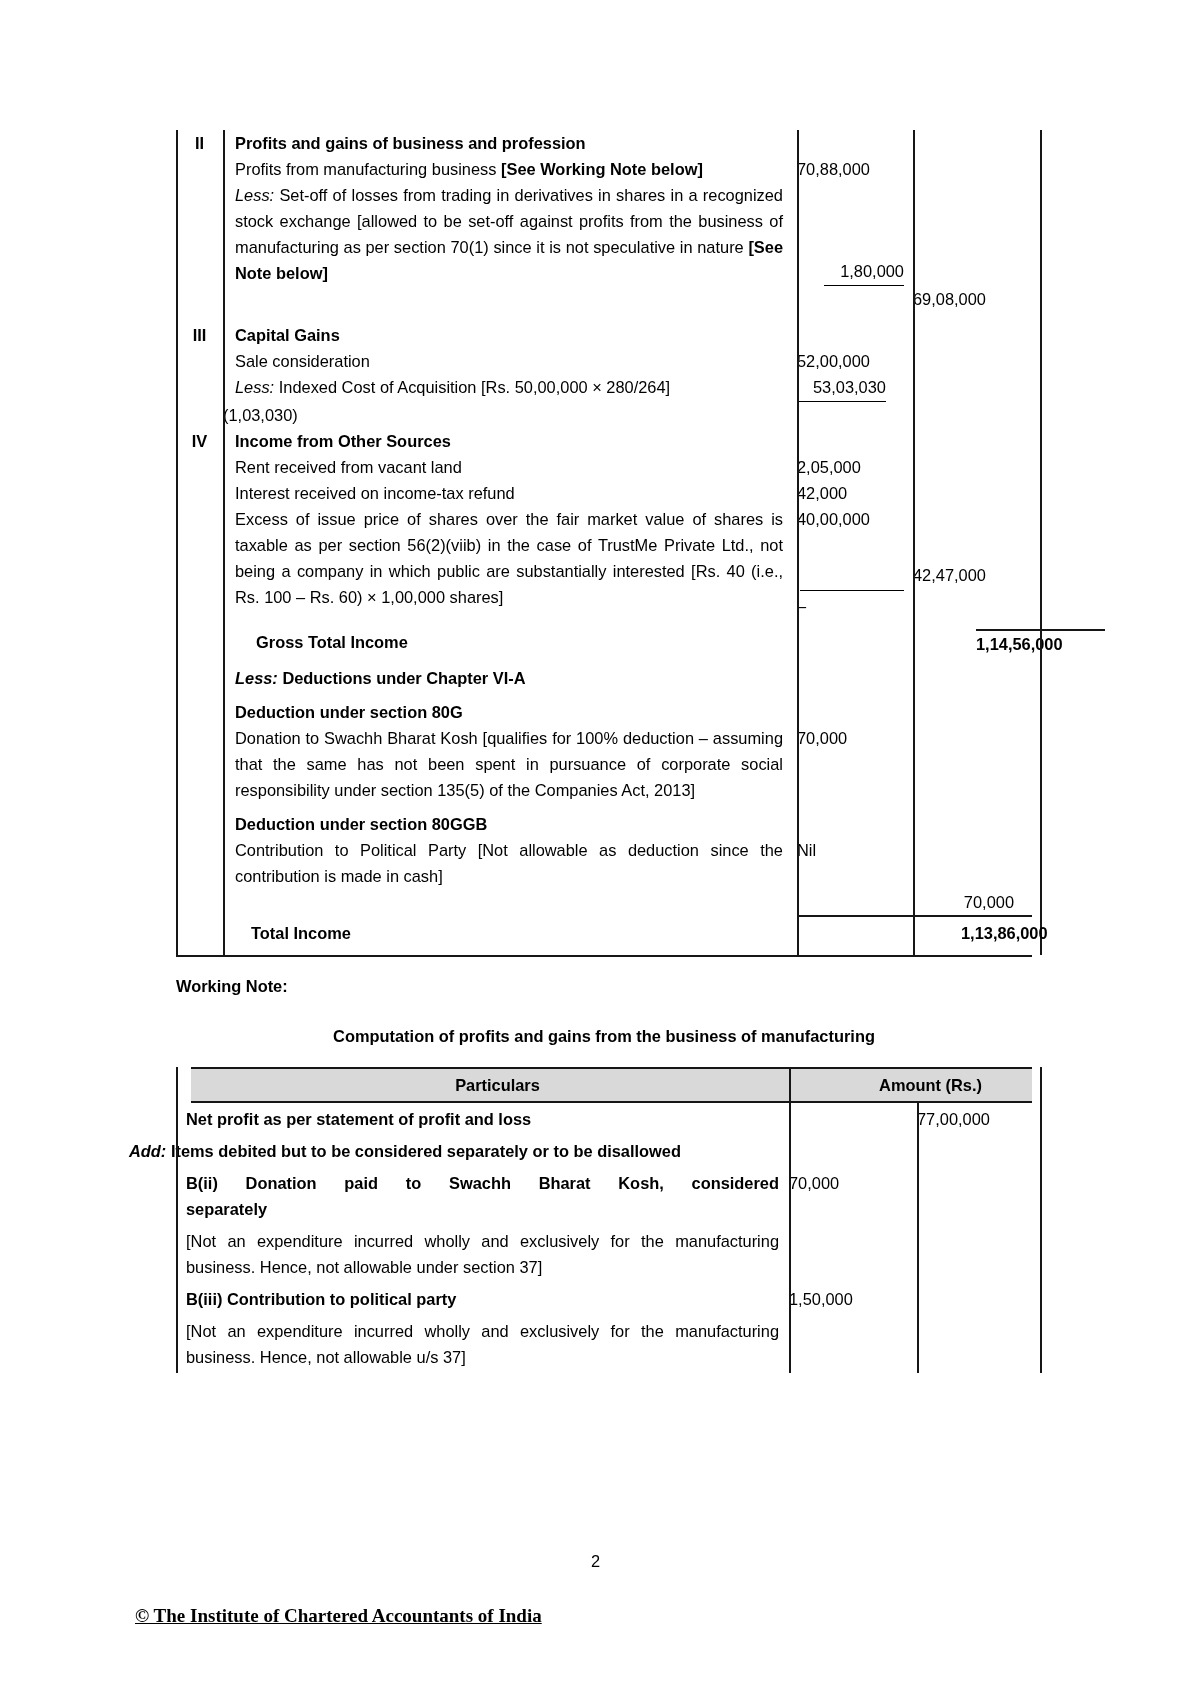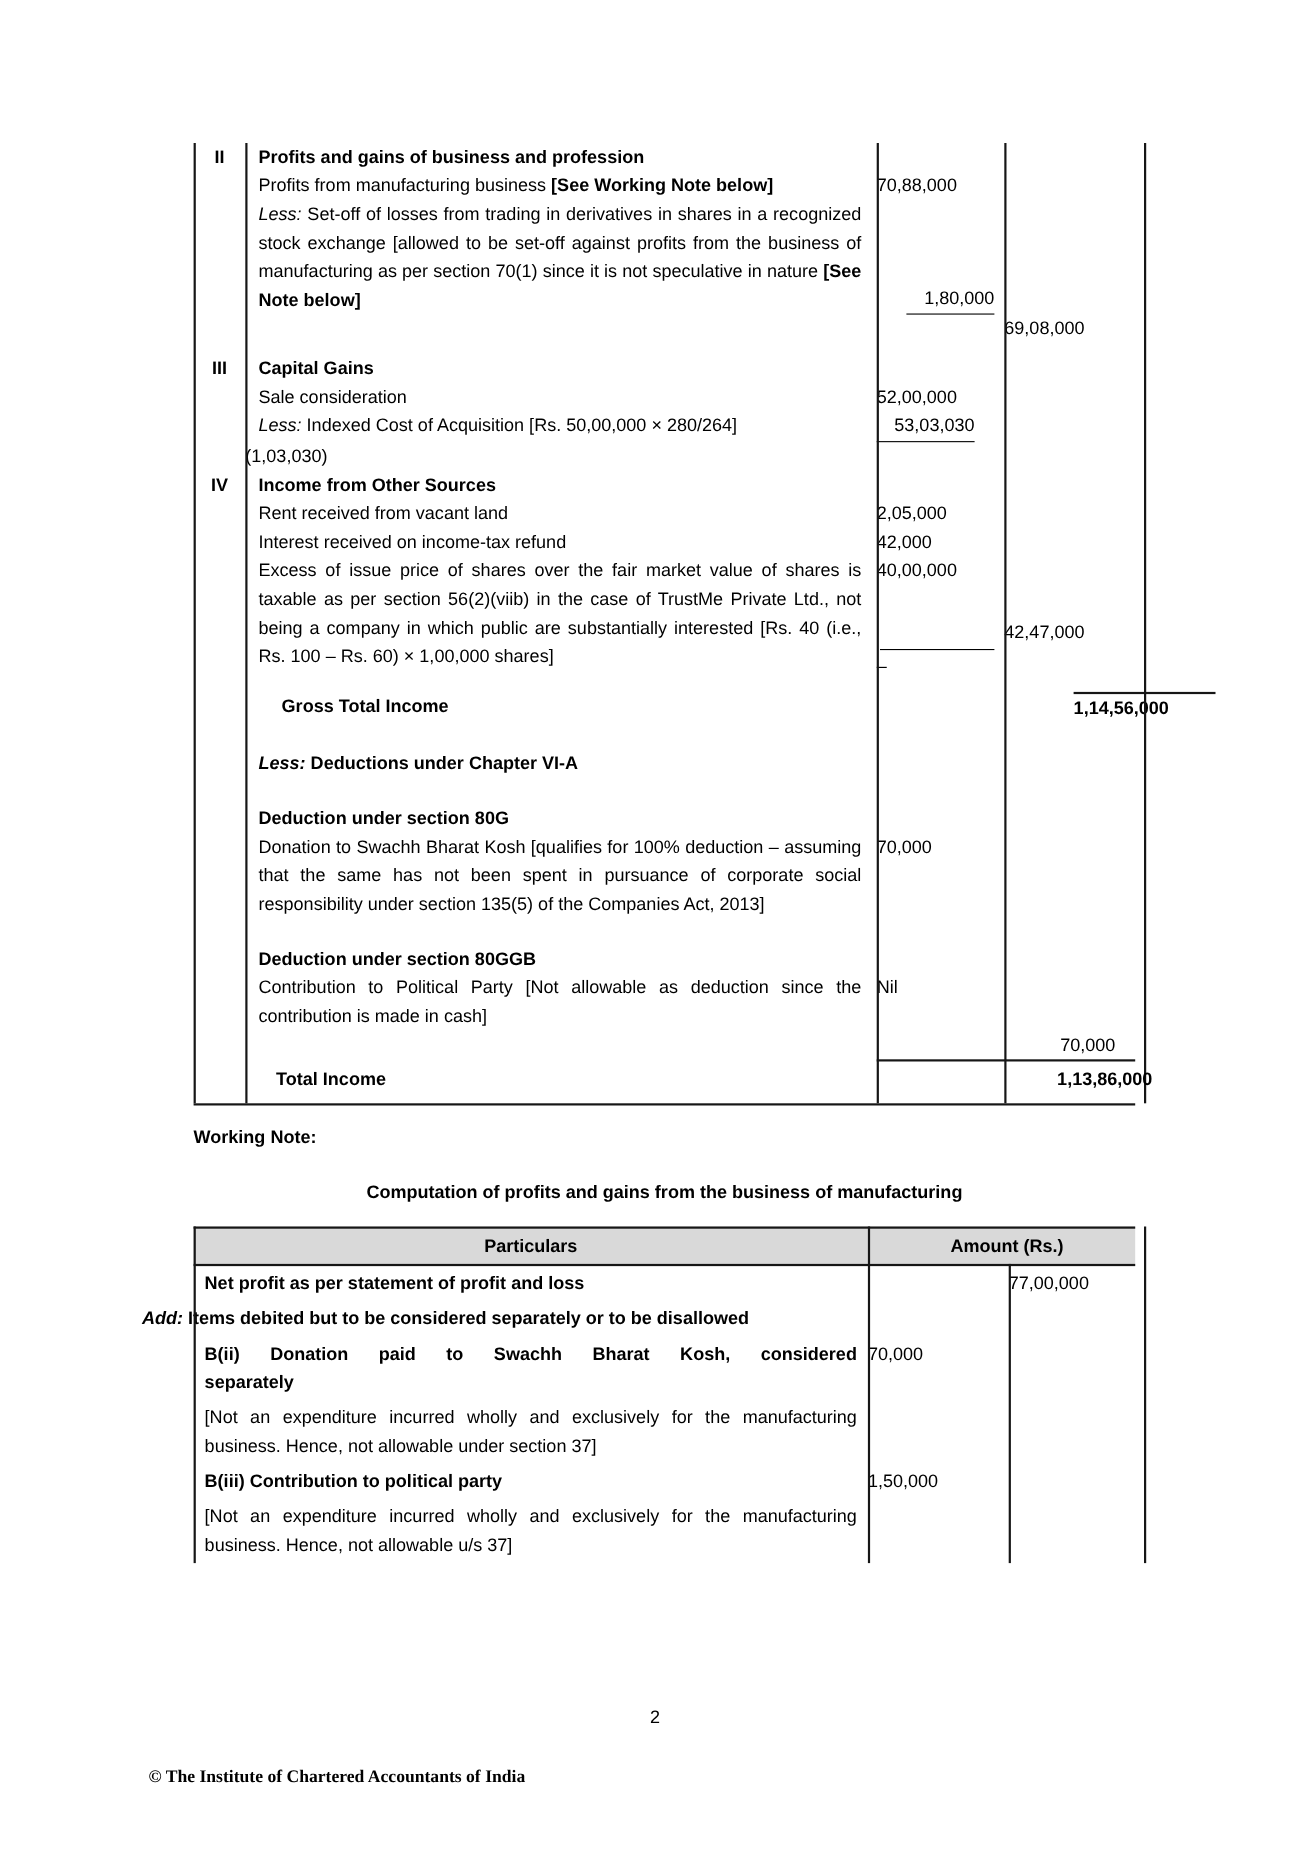--- a/index.html
+++ b/index.html
@@ -23,43 +23,43 @@
   .c-a2{padding-right:28px;}
   .b{font-weight:bold;}
   .i{font-style:italic;}
   .bot{display:flex;align-items:flex-end;justify-content:flex-end;}
   .ul-amt{display:inline-block;border-bottom:1.8px solid #000;padding-left:16px;padding-bottom:1px;}
   .colflex{display:flex;flex-direction:column;}
   .blank-rule{width:104px;border-bottom:1.8px solid #000;height:0;align-self:flex-end;margin-top:58px;}
   .dash-line{margin-top:2px;}
   .gti-cell{border-top:2px solid #161616;}
   .ti-row{position:relative;padding-top:5px;padding-bottom:5px;gap:16px;}
-  .ti-rule{position:absolute;top:0;left:621px;right:0;height:0;border-top:2px solid #161616;} .mt8{margin-top:24px;} .mt10{margin-top:10px;gap:21px;} .mb10{margin-bottom:10px;}
+  .ti-rule{position:absolute;top:0;left:621px;right:0;height:0;border-top:2px solid #161616;} .mt8{margin-top:8px;} .mt10{margin-top:10px;gap:21px;} .mb10{margin-bottom:10px;}
 
   
   .wnote{margin-top:16px;font-weight:bold;}
   .wtitle{margin-top:24px;margin-bottom:18px;text-align:center;font-weight:bold;}
 
   
   .t2{position:relative;}
   .t2 .vl.v0{left:0;} .t2 .vl.v1{left:613px;} .t2 .vl.v2{left:741px;top:34px;} .t2 .vl.v3{left:864px;}
   .t2-head{display:grid;grid-template-columns:613px 253px;background:#d9d9d9;
            border-top:2px solid #161616;border-bottom:2px solid #161616;
-           font-weight:bold;height:32px;align-items:center;text-align:center;}
+           font-weight:bold;height:32px;align-items:center;text-align:center;margin-left:15px;}
   .t2 .row2{display:grid;grid-template-columns:613px 128px 125px;}
   .t2 .c-p{padding:3px 10px;}
   .t2 .c-a1{padding-top:3px;}
   .t2 .c-a2{padding-top:3px;}
   .hang{padding-left:57px;text-indent:-57px;}
   .jlast{text-align:justify;text-align-last:justify;}
 
   
   .pageno{position:absolute;left:0;width:1191px;top:1548px;text-align:center;}
   .copyright{position:absolute;left:135px;top:1603px;
-             font-family:"Liberation Serif","DejaVu Serif",serif;font-weight:bold;font-size:16px;}
+             font-family:"Liberation Serif","DejaVu Serif",serif;font-weight:bold;font-size:19px;text-decoration:underline;}
 </style>
 </head>
 <body>
 
 <div class="content">
 
   <div class="t1">
     <div class="vl v0"></div>
     <div class="vl v1"></div>
     <div class="vl v2"></div>

